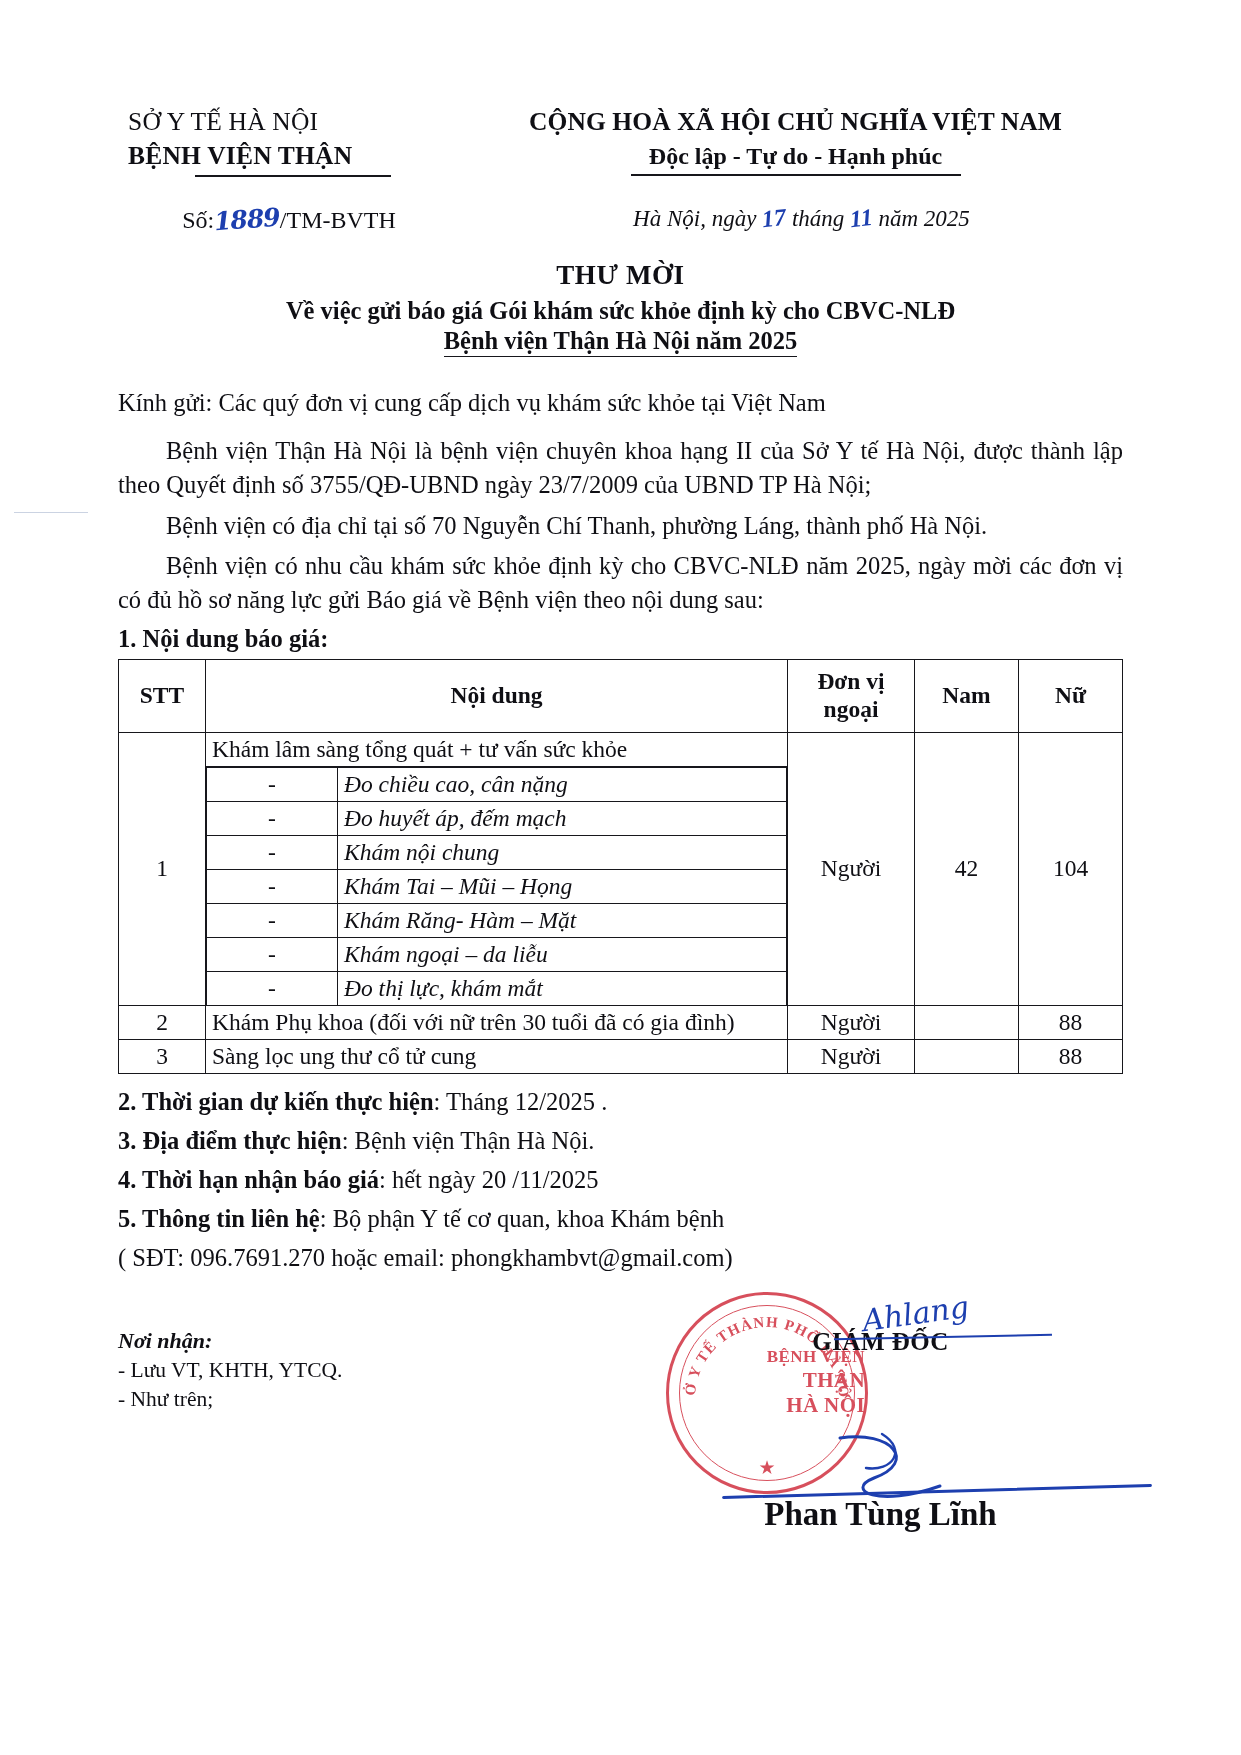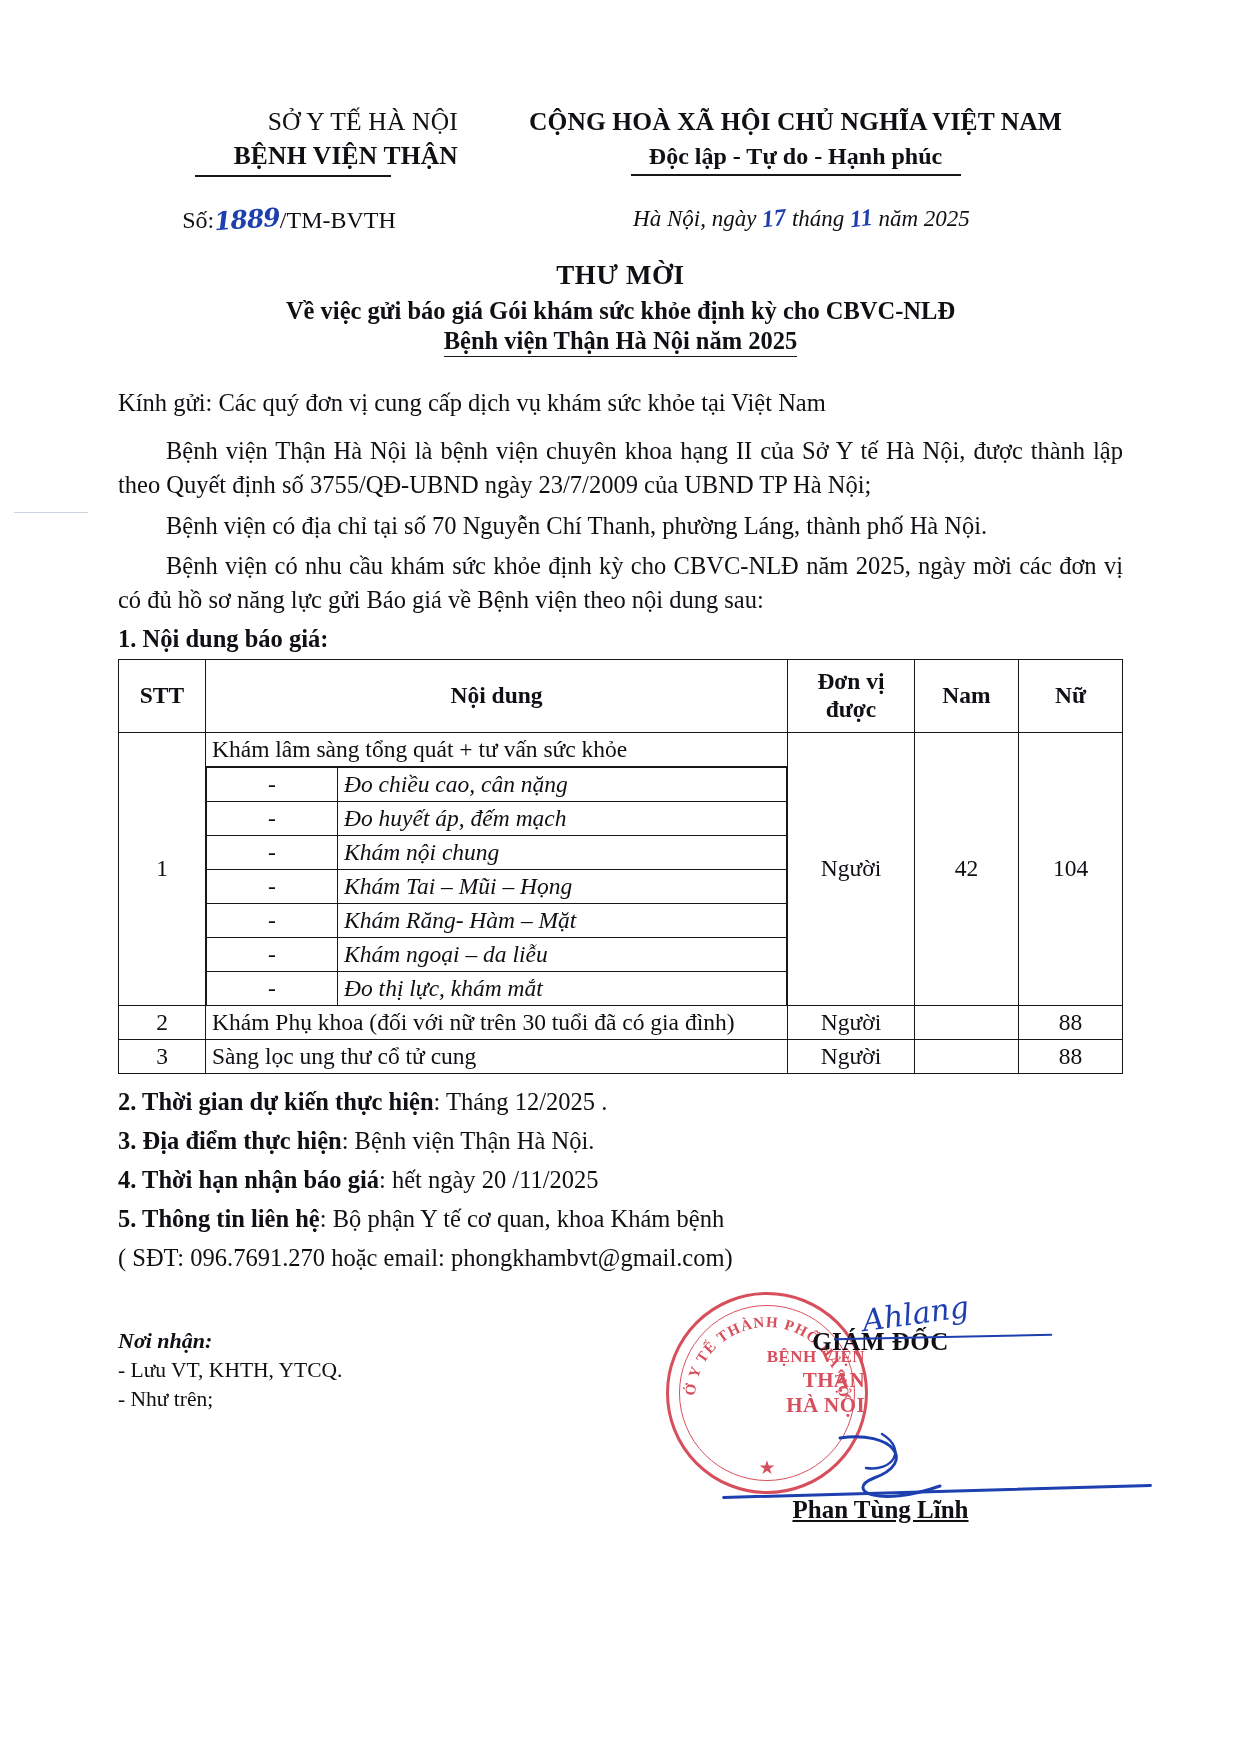--- a/index.html
+++ b/index.html
@@ -23,21 +23,21 @@
   }
 
   
   .header {
     display: flex;
     align-items: flex-start;
     justify-content: flex-start;
   }
   .header-left {
     width: 330px;
-    text-align: right;
+    text-align: left;
     padding-left: 10px;
   }
   .header-right {
     flex: 1;
     text-align: center;
     padding-left: 10px;
   }
   .org-line {
     font-size: 25.5px;
     letter-spacing: 0.2px;
@@ -250,26 +250,25 @@
     min-height: 230px;
   }
   .sign-title {
     font-size: 25px;
     font-weight: bold;
     letter-spacing: 0.5px;
     position: relative;
     z-index: 4;
   }
   .sign-name {
-    font-size: 25px;
+    font-size: 33px;
     font-weight: bold;
     margin-top: 140px;
     position: relative;
     z-index: 4;
-    text-decoration: underline;
   }
   
   .stamp {
     position: absolute;
     left: 28px;
     top: -36px;
     width: 196px;
     height: 196px;
     border: 3.2px solid #d4414f;
     border-radius: 50%;
@@ -402,21 +401,21 @@
   <p class="body-par tight">Bệnh viện có địa chỉ tại số 70 Nguyễn Chí Thanh, phường Láng, thành phố Hà Nội.</p>
   <p class="body-par tight">Bệnh viện có nhu cầu khám sức khỏe định kỳ cho CBVC-NLĐ năm 2025, ngày mời các đơn vị có đủ hồ sơ năng lực gửi Báo giá về Bệnh viện theo nội dung sau:</p>
 
   <div class="sec-heading">1. Nội dung báo giá:</div>
 
   <table class="quote">
     <thead>
       <tr>
         <th class="col-stt">STT</th>
         <th>Nội dung</th>
-        <th class="col-dvt">Đơn vị được</th>
+        <th class="col-dvt">Đơn vị ngoại</th>
         <th class="col-nam">Nam</th>
         <th class="col-nu">Nữ</th>
       </tr>
     </thead>
     <tbody>
       <tr>
         <td class="c">1</td>
         <td class="nested">
           <div class="sub-first">Khám lâm sàng tổng quát + tư vấn sức khỏe</div>
           <table class="sub-table">

